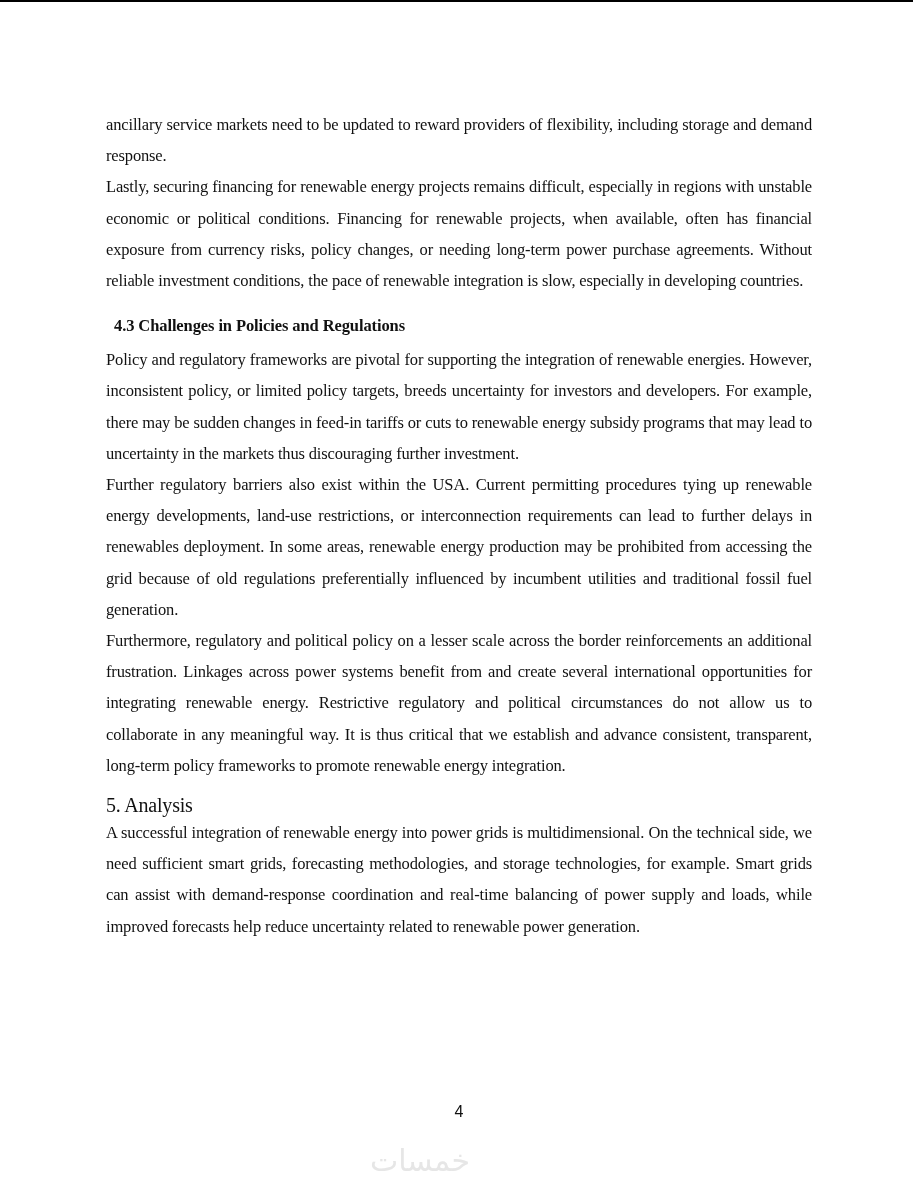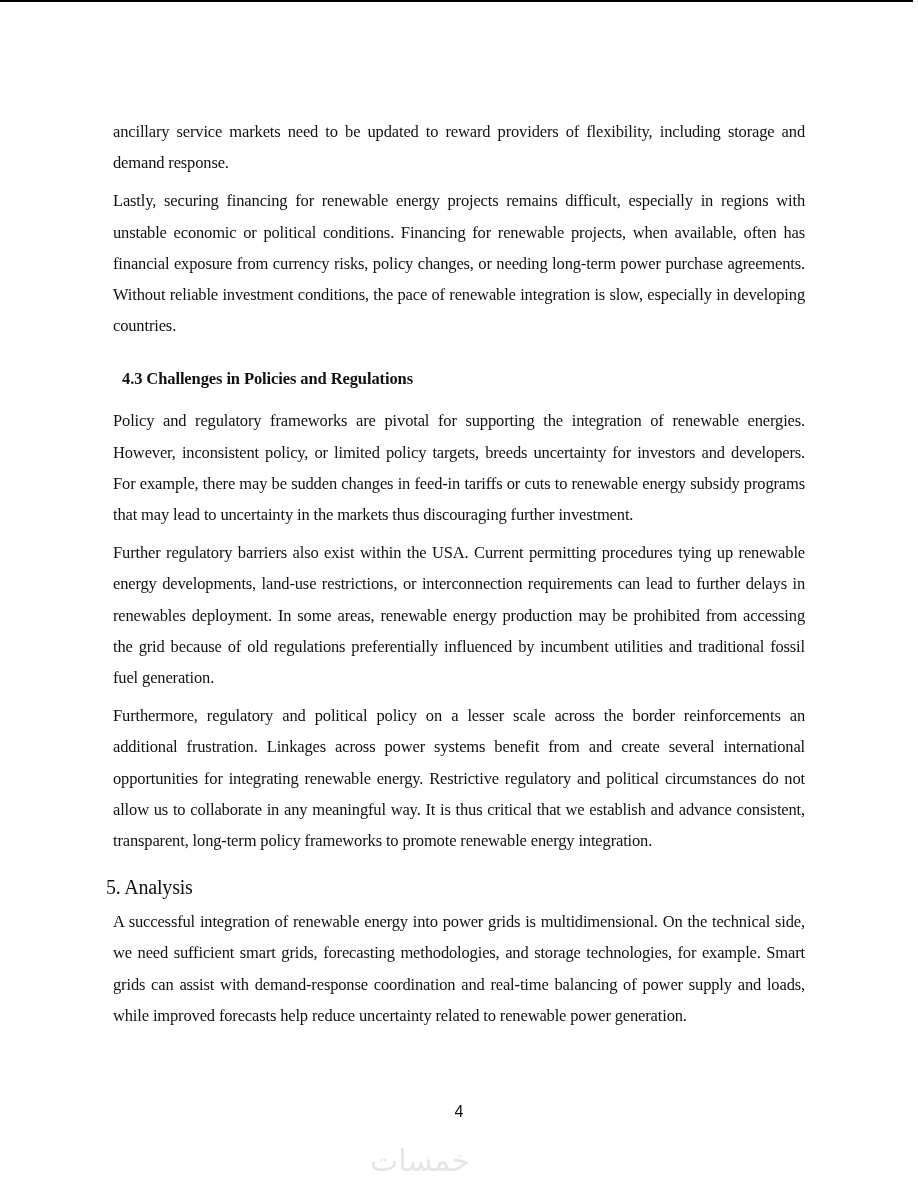--- a/index.html
+++ b/index.html
@@ -23,29 +23,29 @@
       height: 2px;
       background: #000000;
     }
     .page-body {
       position: absolute;
       left: 106px;
       top: 109px;
       width: 706px;
     }
     .para {
-      margin: 7px;
+      margin: 0;
       font-size: 16.5px;
       line-height: 31.2px;
       text-align: justify;
       text-align-last: left;
       letter-spacing: -0.15px;
     }
     .h3 {
-      margin: 16px;
+      margin: 8px;
       font-size: 16.5px;
       font-weight: bold;
       line-height: 20px;
       padding-top: 12px;
       padding-bottom: 0px;
       letter-spacing: -0.1px;
     }
     .h2 {
       margin: 0;
       font-size: 20px;

